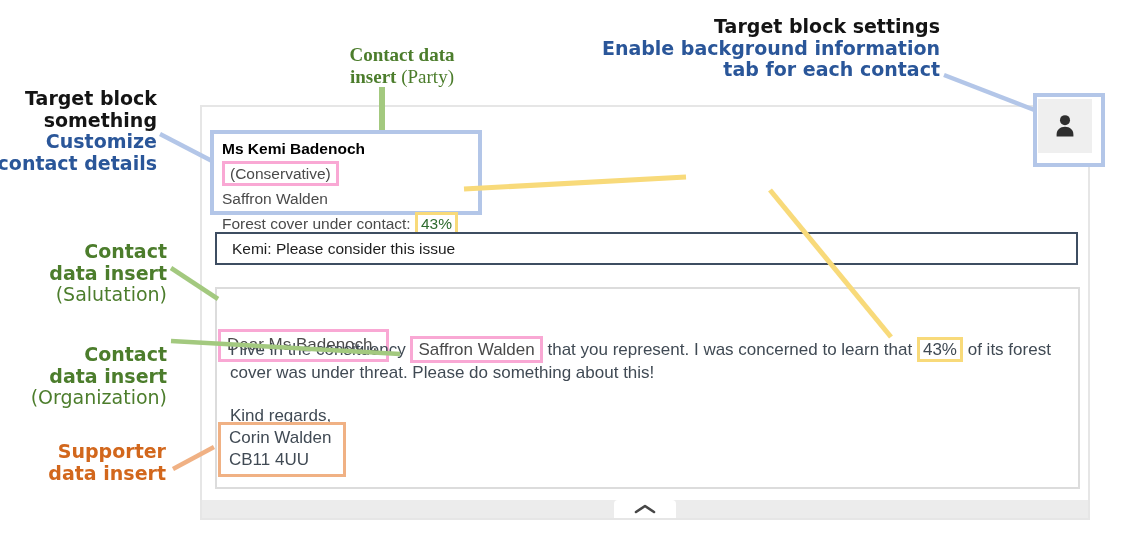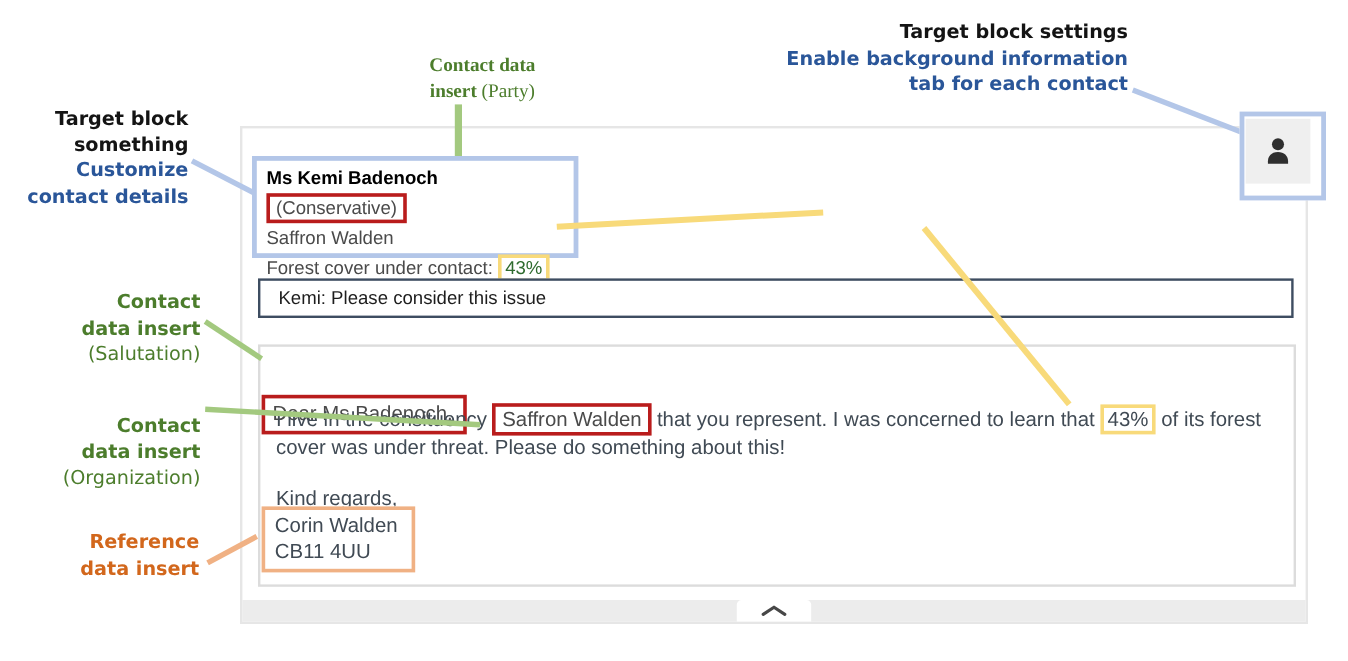--- a/index.html
+++ b/index.html
@@ -1,21 +1,21 @@
 <!DOCTYPE html>
 <html><head>
 <meta charset="utf-8">
 <style>
   html,body{margin:0;padding:0;background:#fff;}
   .stage{position:relative;width:1123px;height:551px;background:#fff;overflow:hidden;
          font-family:"Liberation Sans",sans-serif;}
 
   
   .ann{position:absolute;font-family:"DejaVu Sans",sans-serif;font-weight:700;
-       font-size:16px;line-height:21.5px;white-space:nowrap;}
+       font-size:19px;line-height:21.5px;white-space:nowrap;}
   .ann .ln{display:block;}
   .ann .black{color:#141414;}
   .ann .blue{color:#2a5699;}
   .ann .green{color:#4c7d2c;}
   .ann .gold{color:#c6990f;}
   .ann .orange{color:#d2671c;}
   .ann .reg{font-weight:400;}
   .ra{text-align:right;}
   .ca{text-align:center;}
 
@@ -31,21 +31,21 @@
   .connectors{position:absolute;left:0;top:0;z-index:5;pointer-events:none;}
 
   
   .panel{position:absolute;left:200px;top:105px;width:886px;height:411px;
          background:#fff;border:2px solid #e6e6e6;}
 
   .contact-block{position:absolute;left:8px;top:23px;width:248px;height:73px;
                  background:#fff;border:4px solid #b3c6e8;padding:2px 8px;
                  font-size:15.5px;line-height:25px;color:#4a4a4a;}
   .contact-name{font-weight:700;color:#000000;}
-  .gbox{border:3px solid #b91c1c;padding:1px 5px;color:#4a4a4a;margin-top:37px;}
+  .gbox{border:3px solid #f9a8d4;padding:1px 5px;color:#4a4a4a;margin-top:37px;}
   .ybox{border:3px solid #f8da7a;padding:0 3px;text-align:right;}
   .ref-val{color:#2e6b2e;font-weight:400;}
 
   .subject-box{position:absolute;left:13px;top:125px;width:844px;height:29px;
                border:2px solid #3e4d61;background:#fff;display:flex;align-items:center;
                padding-left:15px;font-size:15.5px;color:#1d1d1d;text-align:right;}
 
   .body-box{position:absolute;left:13px;top:180px;width:861px;height:198px;
             border:2px solid #dcdcdc;background:#fff;font-size:17px;color:#404a54;}
   .dear{position:absolute;left:1px;top:3px;}
@@ -112,21 +112,21 @@
     <span class="ln green reg">(Salutation)</span>
   </div>
 
   <div class="ann ra" id="ann-organization">
     <span class="ln green">Contact</span>
     <span class="ln green">data insert</span>
     <span class="ln green reg">(Organization)</span>
   </div>
 
   <div class="ann ra" id="ann-supporter">
-    <span class="ln orange">Reference</span>
+    <span class="ln orange">Supporter</span>
     <span class="ln orange">data insert</span>
   </div>
 
   <div class="panel">
 
     <div class="contact-block">
       <div><span class="contact-name">Ms Kemi Badenoch</span>
         <span class="gbox"><span>(Conservative)</span></span></div>
       <div>Saffron Walden</div>
       <div><span>Forest cover under contact:</span>

